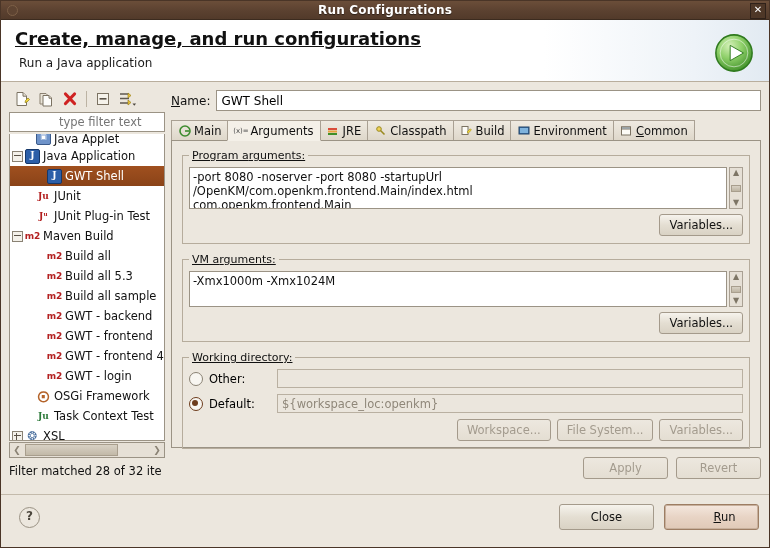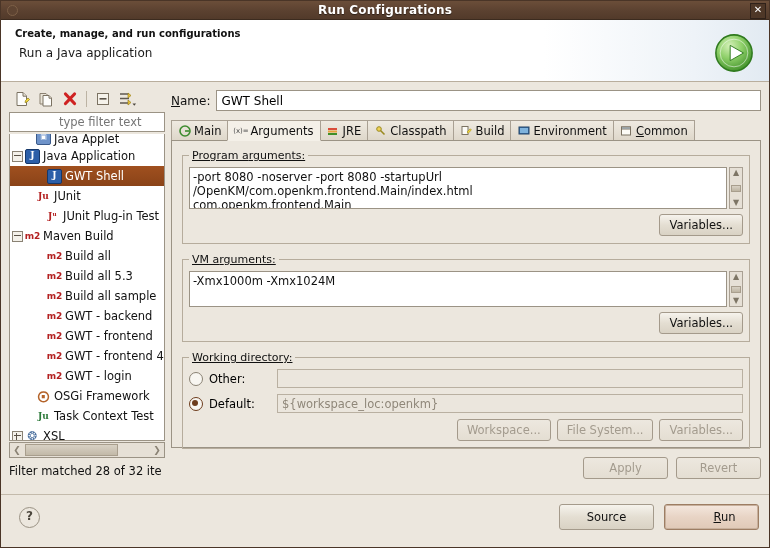--- a/index.html
+++ b/index.html
@@ -55,23 +55,24 @@
   .banner {
     background: #ffffff;
     height: 62px;
     border-bottom: 1px solid #b9ae9d;
     position: relative;
     padding: 8px 12px 0 14px;
     box-sizing: border-box;
   }
   .banner h1 {
     margin: 0 0 7px 0;
-    font-size: 10px;
+    font-size: 18px;
     font-weight: bold;
     color: #111;
+    text-decoration: underline;
   }
   .banner .sub {
     font-size: 12px;
     color: #1a1a1a;
     padding-left: 4px;
   }
   .banner-grad {
     position: absolute; right: 0; top: 0; bottom: 0; width: 300px;
     background: linear-gradient(to right, #ffffff 0%, #ffffff 25%, #eef3f8 75%, #e2eaf2 100%);
     pointer-events: none;
@@ -498,21 +499,21 @@
               </span>
               <span class="tlabel">GWT Shell</span>
             </div>
             <div class="tnode" style="padding-left: 11px;">
               <span class="twist"></span>
               <span class="ticon">
                 <span class="ico-ju">Ju</span>
               </span>
               <span class="tlabel">JUnit</span>
             </div>
-            <div class="tnode" style="padding-left: 20px;">
+            <div class="tnode" style="padding-left: 11px;">
               <span class="twist"></span>
               <span class="ticon">
                 <span class="ico-ju">Jᵘ</span>
               </span>
               <span class="tlabel">JUnit Plug-in Test</span>
             </div>
             <div class="tnode" style="padding-left: 0px;">
               <span class="twist">
                 <i></i>
               </span>
@@ -745,18 +746,18 @@
         <button class="btn disabled">Apply</button>
         <button class="btn disabled">Revert</button>
       </div>
 
     </div>
   </div>
 
   <div class="footer">
     <div class="help-icon">?</div>
     <div class="footer-btns">
-      <button class="btn">Source</button>
+      <button class="btn">Close</button>
       <button class="btn primary"><span class="u">R</span>un</button>
     </div>
   </div>
 
 </div>
 
 </body></html>

